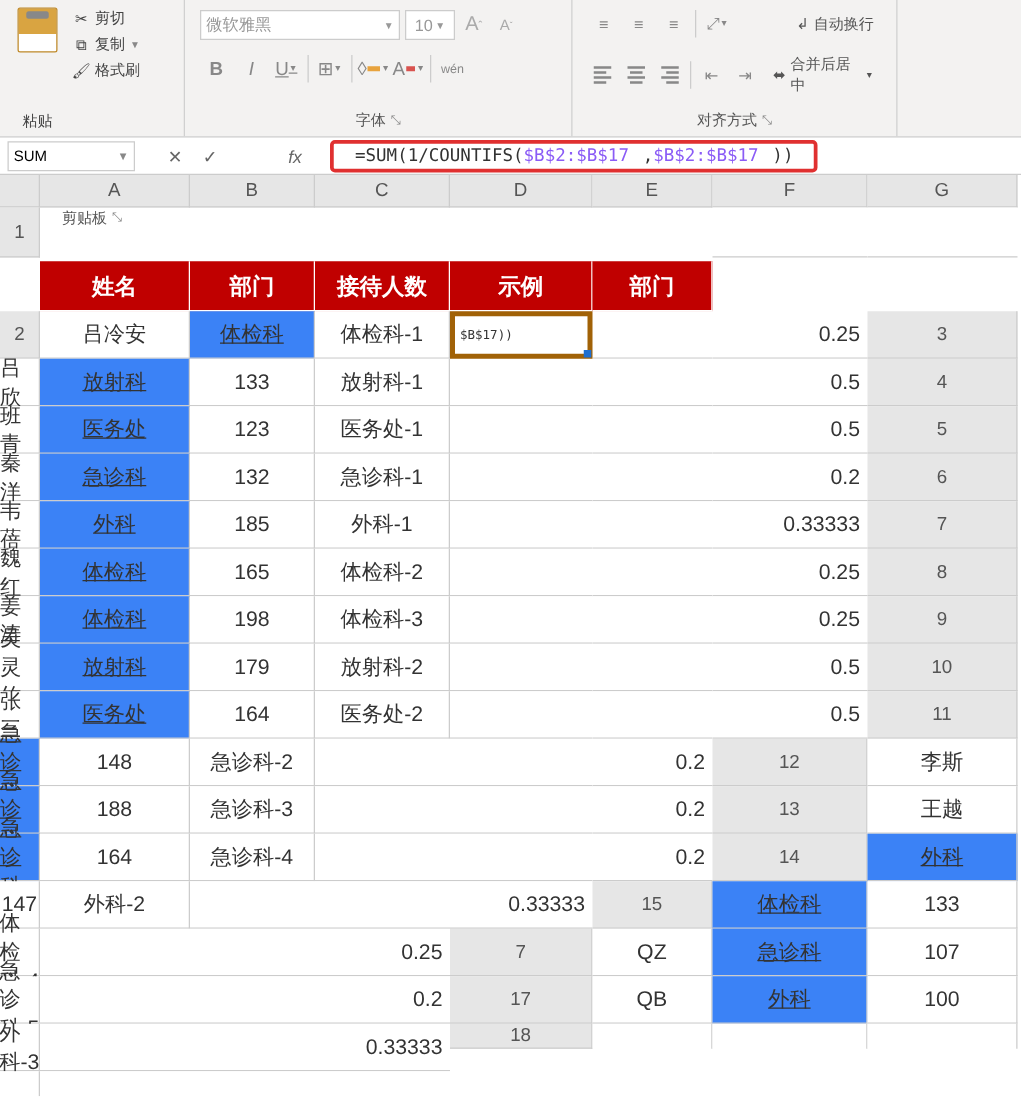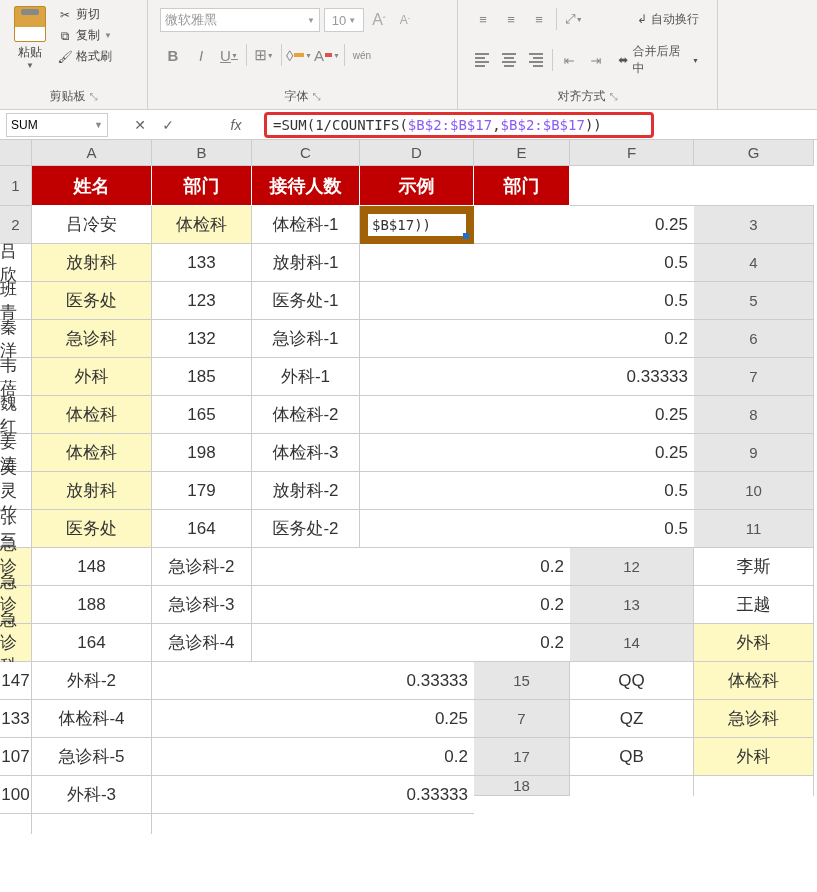--- a/index.html
+++ b/index.html
@@ -5,21 +5,21 @@
 * { box-sizing: border-box; margin: 0; padding: 0; }
 body { font-family: "Microsoft YaHei", "微软雅黑", Arial, sans-serif; font-size: 13px; background: #fff; width: 817px; }
 
 
 .ribbon { display: flex; background: #f3f2f1; border-bottom: 1px solid #d0d0d0; height: 110px; }
 .ribbon-group { border-right: 1px solid #d0d0d0; padding: 4px 8px 2px 8px; display: flex; flex-direction: column; }
 .ribbon-group-label { text-align: center; font-size: 12px; color: #555; padding: 4px 0 2px 0; display: flex; justify-content: center; align-items: center; gap: 4px; }
 .ribbon-group-content { flex: 1; display: flex; align-items: flex-start; gap: 4px; }
 
 
-.clip-left { display: flex; flex-direction: column; align-items: center; padding: 2px 6px; }
+.clip-left { display: flex; flex-direction: column; align-items: center; padding: 2px 6px; gap: 45px; }
 .paste-icon { width: 32px; height: 36px; background: linear-gradient(#d9a441 60%, #fff 60%); border: 1px solid #c08a2a; border-radius: 2px; position: relative; }
 .paste-icon::after { content: ""; position: absolute; top: 2px; left: 6px; width: 18px; height: 6px; background: #888; border-radius: 2px; }
 .paste-label { font-size: 12px; color: #444; margin-top: 2px; }
 .paste-drop { font-size: 8px; color: #666; }
 .clip-right { display: flex; flex-direction: column; gap: 4px; font-size: 12px; color: #444; padding: 2px; }
 .clip-right div { display: flex; align-items: center; gap: 4px; cursor: pointer; }
 .mini-icon { width: 14px; height: 14px; display: inline-flex; align-items: center; justify-content: center; }
 
 
 .font-group { width: 310px; }
@@ -44,35 +44,35 @@
 
 
 .formula-row { display: flex; align-items: center; border-bottom: 1px solid #ccc; height: 30px; gap: 11px; }
 .name-box { width: 102px; height: 24px; border: 1px solid #ccc; margin: 2px 4px 2px 6px; display: flex; align-items: center; padding: 0 4px; font-size: 12px; background: #fff; justify-content: space-between; }
 .name-box .drop { color: #888; font-size: 9px; }
 .fx-controls { display: flex; align-items: center; gap: 10px; padding: 0 8px; color: #666; }
 .fx-btn { width: 18px; height: 18px; display: flex; align-items: center; justify-content: center; cursor: pointer; font-size: 14px; }
 .fx-label { font-style: italic; font-size: 14px; margin-left: 40px; }
 .formula-bar-wrap { flex: 1; display: flex; align-items: center; padding: 2px 6px 2px 0; }
 .formula-bar { flex: 1; height: 26px; border: 3px solid #e03030; border-radius: 4px; display: flex; align-items: center; padding: 0 6px; font-size: 14px; font-family: Consolas, monospace; color: #333; background: #fff; max-width: 390px; }
-.formula-bar .p { color: #333; }
+.formula-bar .p { color: #333; margin-left: 11px; }
 .formula-bar .ref { color: #8b5cf6; }
 
 
 .grid { display: grid; grid-template-columns: 32px 120px 100px 108px 114px 96px 124px 120px; }
 .colhdr, .rowhdr { background: #e6e6e6; border-right: 1px solid #ccc; border-bottom: 1px solid #ccc; text-align: center; font-size: 15px; color: #555; display: flex; align-items: center; justify-content: center; height: 26px; }
 .colhdr.first { background: #e6e6e6; }
 .rowhdr { height: 38px; }
 .rowhdr.hdr1 { height: 40px; }
 .cell { border-right: 1px solid #ccc; border-bottom: 1px solid #ccc; display: flex; align-items: center; justify-content: center; font-size: 17px; color: #333; height: 38px; background: #fff; }
-.cell.header { background: #c00000; color: #fff; font-weight: bold; font-size: 18px; height: 40px; border-right: 1px solid #fff; border-bottom: 1px solid #fff; }
+.cell.header { background: #c00000; color: #fff; font-weight: bold; font-size: 18px; height: 40px; border-right: 1px solid #fff; border-bottom: 1px solid #fff; margin-top: 43px; }
 .cell.header:last-of-type { border-right: 1px solid #ccc; }
-.cell.dept { background: #fef9c3; }
+.cell.dept { background: #3b82f6; text-decoration: underline; }
 .cell.fg { justify-content: flex-end; padding-right: 6px; border-right: none; border-bottom: 1px solid #ccc; border-left: none; }
-.formula-cell { border: 8px solid #a16207; outline: none; font-family: Consolas, monospace; font-size: 14px; justify-content: flex-start; padding: 0 4px; position: relative; }
+.formula-cell { border: 4px solid #a16207; outline: none; font-family: Consolas, monospace; font-size: 10px; justify-content: flex-start; padding: 0 4px; position: relative; }
 .formula-cell::after { content: ""; position: absolute; right: -3px; bottom: -3px; width: 6px; height: 6px; background: #1f6fd0; }
 .rowhdr.r18 { height: 20px; }
 .cell.r18 { height: 20px; border-bottom: none; }
 
 
 .align-lines { display: flex; flex-direction: column; gap: 2px; }
 .align-lines span { display: block; height: 2px; background: #888; }
 .al-left span:nth-child(1){width:14px}.al-left span:nth-child(2){width:10px}.al-left span:nth-child(3){width:14px}.al-left span:nth-child(4){width:10px}
 .al-center span{margin:0 auto}.al-center span:nth-child(1){width:14px}.al-center span:nth-child(2){width:10px}.al-center span:nth-child(3){width:14px}.al-center span:nth-child(4){width:10px}
 .al-right span{margin-left:auto}.al-right span:nth-child(1){width:14px}.al-right span:nth-child(2){width:10px}.al-right span:nth-child(3){width:14px}.al-right span:nth-child(4){width:10px}
@@ -345,21 +345,20 @@
     <div class="cell" style="border-right: none;"></div>
     <div class="cell fg">0.2</div>
     <div class="rowhdr">14</div>
     <div class="cell dept">外科</div>
     <div class="cell">147</div>
     <div class="cell">外科-2</div>
     <div class="cell" style="border-right: none;"></div>
     <div class="cell" style="border-right: none;"></div>
     <div class="cell fg">0.33333</div>
     <div class="rowhdr">15</div>
-    <div class="cell">QQ</div>
     <div class="cell dept">体检科</div>
     <div class="cell">133</div>
     <div class="cell">体检科-4</div>
     <div class="cell" style="border-right: none;"></div>
     <div class="cell" style="border-right: none;"></div>
     <div class="cell fg">0.25</div>
     <div class="rowhdr">7</div>
     <div class="cell">QZ</div>
     <div class="cell dept">急诊科</div>
     <div class="cell">107</div>

